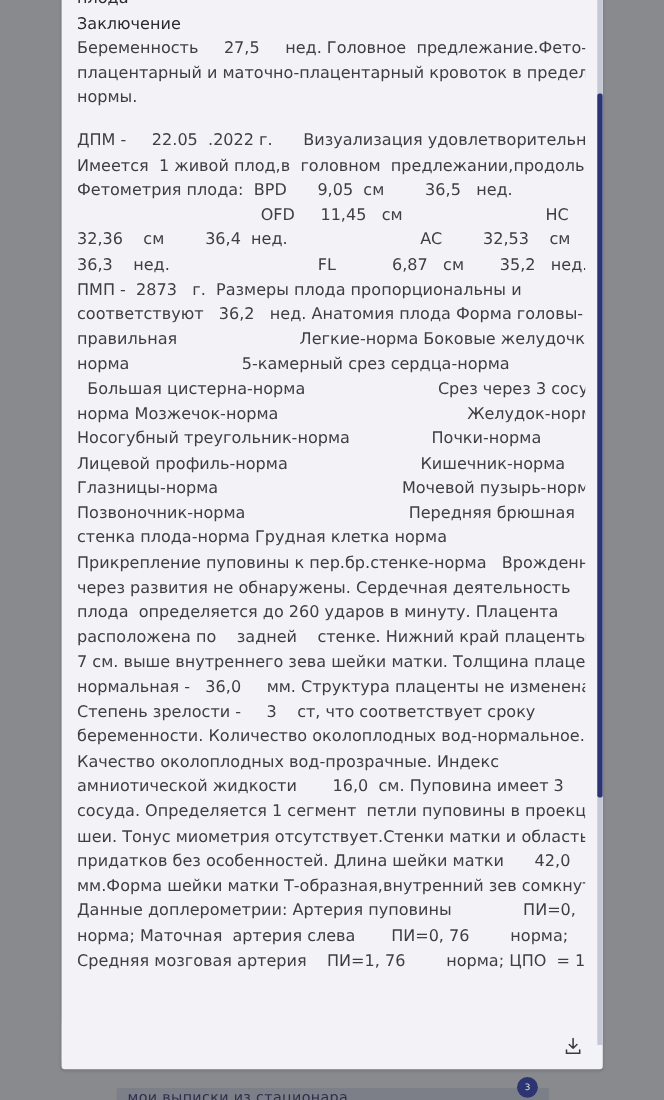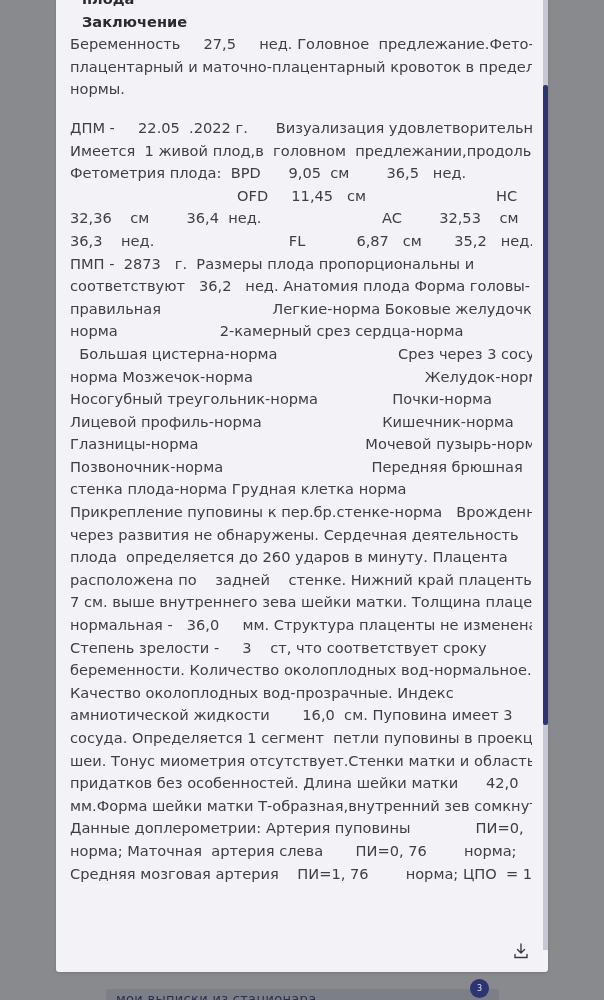--- a/index.html
+++ b/index.html
@@ -34,21 +34,21 @@
   .scroll-thumb {
     position: absolute; right: 0; top: 95px; width: 5px; height: 640px;
     background: #2b3573; border-radius: 2px;
   }
   .content {
     position: absolute; left: 14px; top: -2px; width: 462px; height: 950px;
     overflow: hidden; color: #3e3e44;
     font-size: 14.6px; line-height: 22.6px;
   }
   .content .line { white-space: pre; height: 22.6px; }
-  .content .heading { font-weight: bold; color: #2a2a30; margin-left: 12px; }
+  .content .heading { font-weight: normal; color: #2a2a30; }
   .content .gap { height: 16px; }
   .fade {
     position: absolute; left: 0; right: 5px; top: 935px; height: 40px;
     background: linear-gradient(to bottom, rgba(242,242,247,0.2), #f2f2f7 30%);
   }
   .download-btn {
     position: absolute; right: 18px; top: 952px; width: 18px; height: 18px;
     cursor: pointer;
   }
 </style>
@@ -73,21 +73,21 @@
     <div id="desc">
         <div class="line">ДПМ -     22.05  .2022 г.      Визуализация удовлетворительная.</div>
         <div class="line">Имеется  1 живой плод,в  головном  предлежании,продольно.</div>
         <div class="line">Фетометрия плода:  BPD      9,05  см        36,5   нед.</div>
         <div class="line">                                    OFD     11,45   см                            HC</div>
         <div class="line">32,36    см        36,4  нед.                          AC        32,53    см</div>
         <div class="line">36,3    нед.                             FL           6,87   см       35,2   нед.</div>
         <div class="line">ПМП -  2873   г.  Размеры плода пропорциональны и</div>
         <div class="line">соответствуют   36,2   нед. Анатомия плода Форма головы-</div>
         <div class="line">правильная                        Легкие-норма Боковые желудочки-</div>
-        <div class="line">норма                      2-камерный срез сердца-норма</div>
+        <div class="line">норма                      5-камерный срез сердца-норма</div>
         <div class="line">  Большая цистерна-норма                          Срез через 3 сосуда-</div>
         <div class="line">норма Мозжечок-норма                                     Желудок-норма</div>
         <div class="line">Носогубный треугольник-норма                Почки-норма</div>
         <div class="line">Лицевой профиль-норма                          Кишечник-норма</div>
         <div class="line">Глазницы-норма                                    Мочевой пузырь-норма</div>
         <div class="line">Позвоночник-норма                                Передняя брюшная</div>
         <div class="line">стенка плода-норма Грудная клетка норма</div>
         <div class="line">Прикрепление пуповины к пер.бр.стенке-норма   Врожденные</div>
         <div class="line">через развития не обнаружены. Сердечная деятельность</div>
         <div class="line">плода  определяется до 260 ударов в минуту. Плацента</div>

